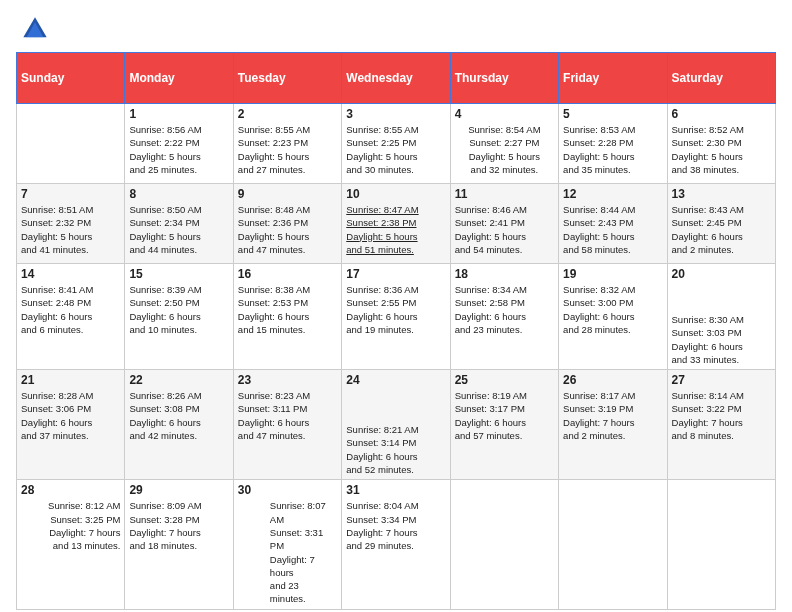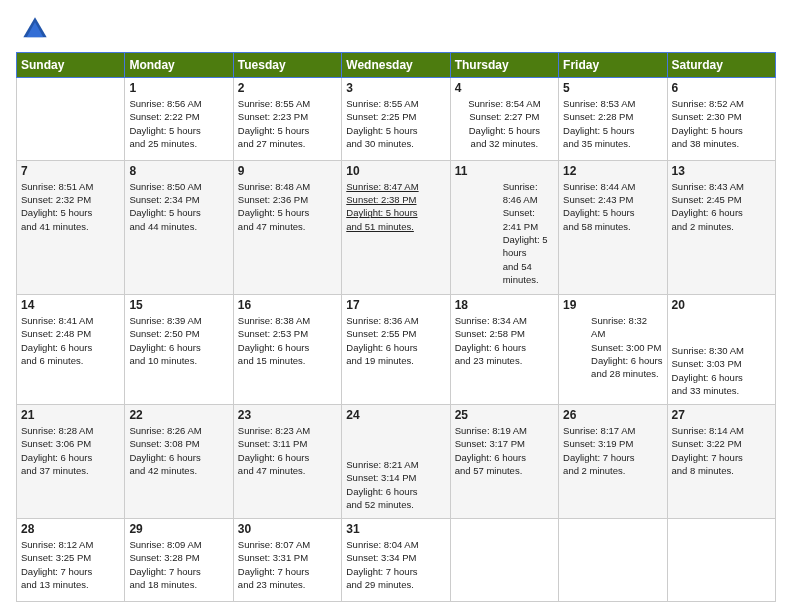--- a/index.html
+++ b/index.html
@@ -60,25 +60,25 @@
     .location-title {
       font-size: 16px;
       color: #444;
     }
     .calendar-table {
       width: 100%;
       border-collapse: collapse;
       flex: 1;
     }
     .calendar-table th {
-      background: #4d7c0f;
+      background: #ef4444;
       color: #fff;
       font-size: 12px;
       font-weight: bold;
-      padding: 5px 4px;
+      padding: 18px 4px;
       text-align: left;
       border: 1px solid #4477dd;
     }
     .calendar-table td {
       border: 1px solid #ccc;
       vertical-align: top;
       padding: 3px 4px;
       width: calc(100% / 7);
       height: 80px;
       font-size: 10px;
@@ -207,21 +207,21 @@
           </td>
           <td>
             <span class="day-number">10</span>
             <div class="day-info" style="white-space: pre-line; text-decoration: underline;">Sunrise: 8:47 AM
 Sunset: 2:38 PM
 Daylight: 5 hours
 and 51 minutes.</div>
           </td>
           <td>
             <span class="day-number">11</span>
-            <div class="day-info" style="white-space: pre-line; margin-left: 48px;">Sunrise: 8:46 AM
+            <div class="day-info" style="white-space: pre-line;">Sunrise: 8:46 AM
 Sunset: 2:41 PM
 Daylight: 5 hours
 and 54 minutes.</div>
           </td>
           <td>
             <span class="day-number">12</span>
             <div class="day-info" style="white-space: pre-line;">Sunrise: 8:44 AM
 Sunset: 2:43 PM
 Daylight: 5 hours
 and 58 minutes.</div>
@@ -265,21 +265,21 @@
           </td>
           <td>
             <span class="day-number">18</span>
             <div class="day-info" style="white-space: pre-line;">Sunrise: 8:34 AM
 Sunset: 2:58 PM
 Daylight: 6 hours
 and 23 minutes.</div>
           </td>
           <td>
             <span class="day-number">19</span>
-            <div class="day-info" style="white-space: pre-line; margin-left: 28px;">Sunrise: 8:32 AM
+            <div class="day-info" style="white-space: pre-line;">Sunrise: 8:32 AM
 Sunset: 3:00 PM
 Daylight: 6 hours
 and 28 minutes.</div>
           </td>
           <td>
             <span class="day-number">20</span>
             <div class="day-info" style="white-space: pre-line; margin-top: 32px;">Sunrise: 8:30 AM
 Sunset: 3:03 PM
 Daylight: 6 hours
 and 33 minutes.</div>
@@ -332,35 +332,35 @@
             <span class="day-number">27</span>
             <div class="day-info" style="white-space: pre-line;">Sunrise: 8:14 AM
 Sunset: 3:22 PM
 Daylight: 7 hours
 and 8 minutes.</div>
           </td>
         </tr>
         <tr>
           <td>
             <span class="day-number">28</span>
-            <div class="day-info" style="white-space: pre-line;">Sunrise: 8:12 AM
+            <div class="day-info" style="white-space: pre-line; text-align: right;">Sunrise: 8:12 AM
 Sunset: 3:25 PM
 Daylight: 7 hours
 and 13 minutes.</div>
           </td>
           <td>
             <span class="day-number">29</span>
             <div class="day-info" style="white-space: pre-line;">Sunrise: 8:09 AM
 Sunset: 3:28 PM
 Daylight: 7 hours
 and 18 minutes.</div>
           </td>
           <td>
             <span class="day-number">30</span>
-            <div class="day-info" style="white-space: pre-line;">Sunrise: 8:07 AM
+            <div class="day-info" style="white-space: pre-line; margin-left: 32px;">Sunrise: 8:07 AM
 Sunset: 3:31 PM
 Daylight: 7 hours
 and 23 minutes.</div>
           </td>
           <td>
             <span class="day-number">31</span>
             <div class="day-info" style="white-space: pre-line;">Sunrise: 8:04 AM
 Sunset: 3:34 PM
 Daylight: 7 hours
 and 29 minutes.</div>

